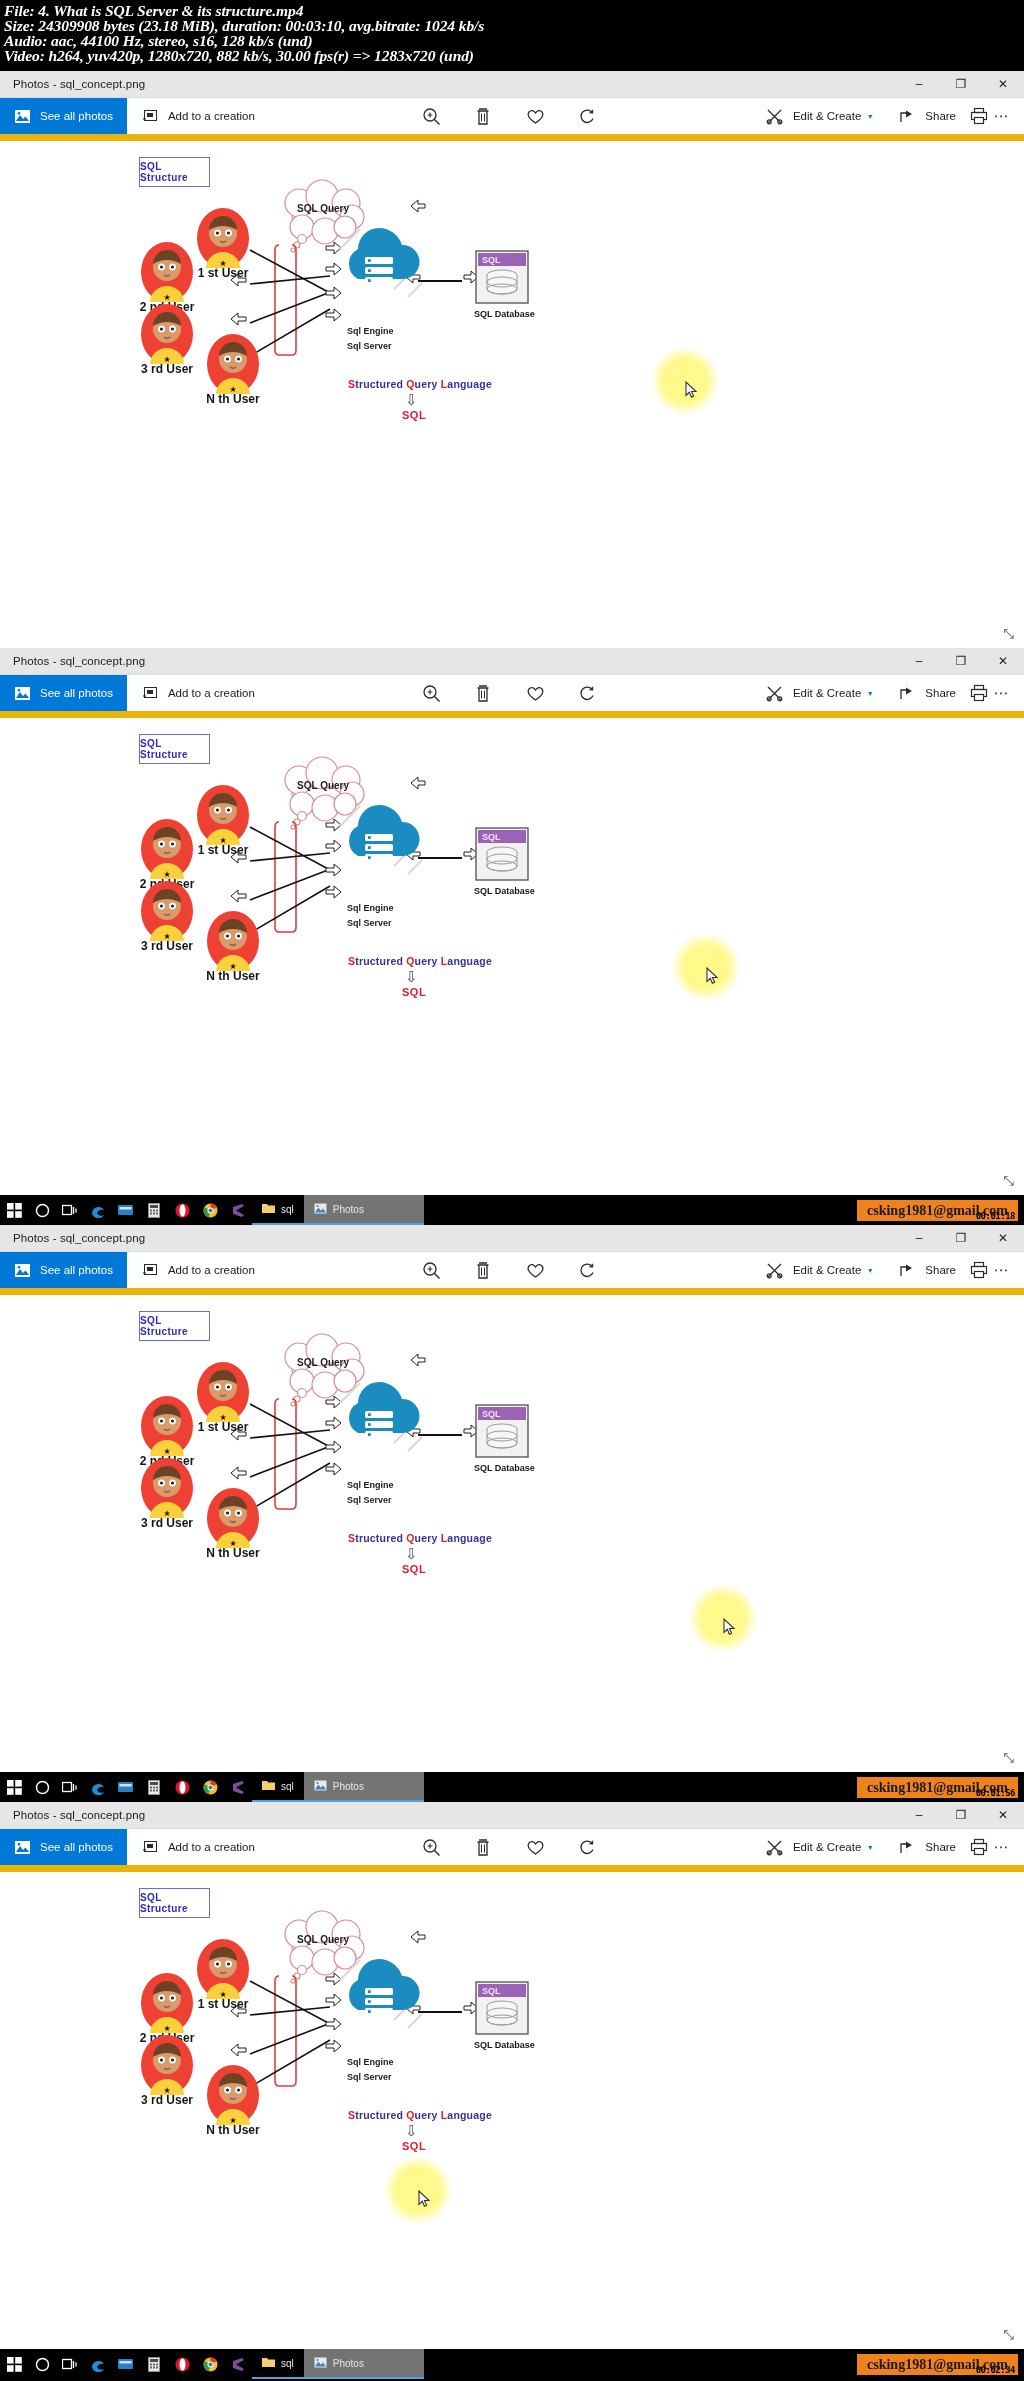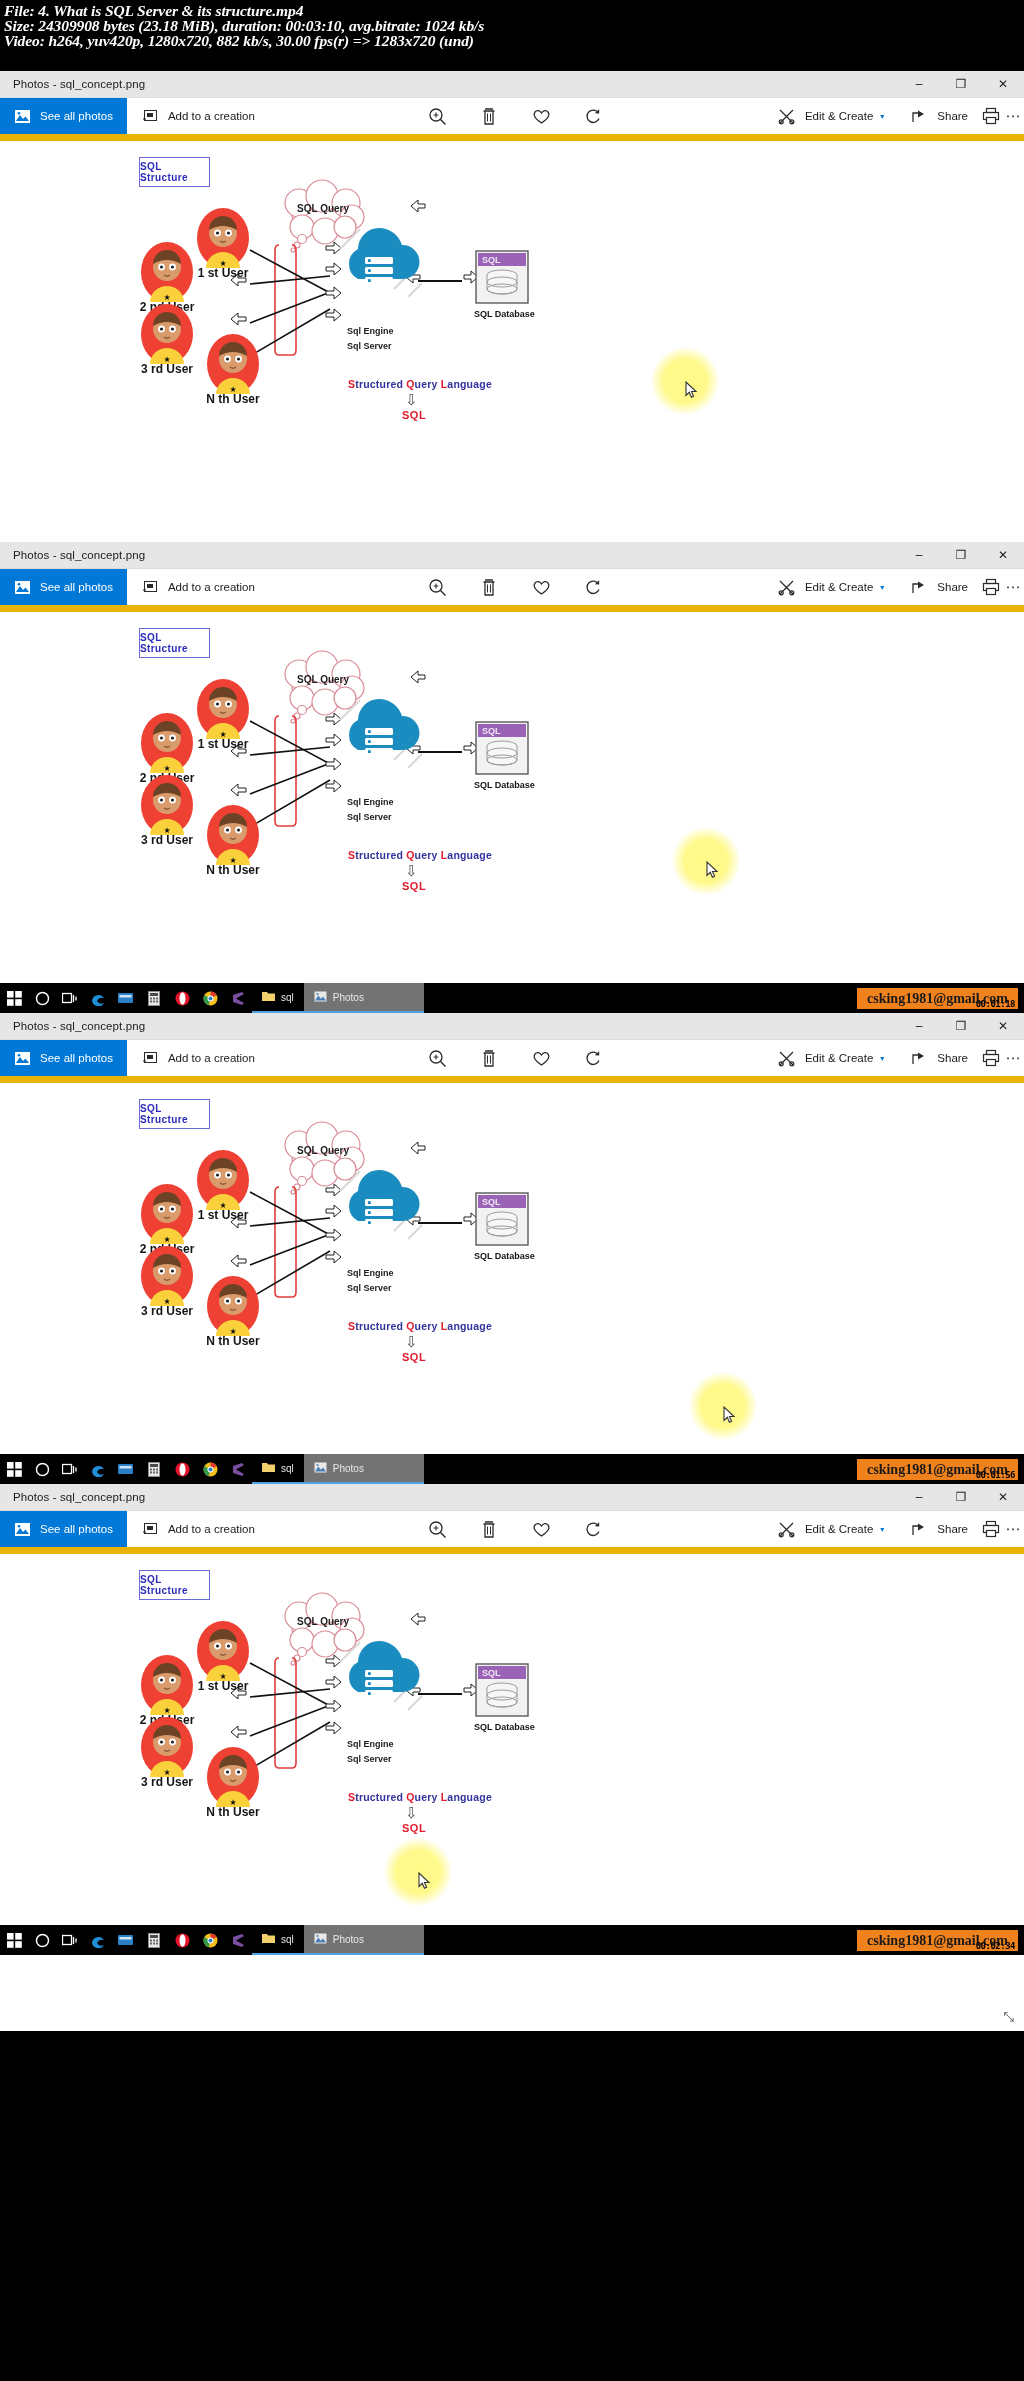--- a/index.html
+++ b/index.html
@@ -15,21 +15,21 @@
     background: #000; color: #fff;
     font-family: "Liberation Serif", serif;
     font-style: italic; font-weight: 700;
     font-size: 15.5px; line-height: 15px;
     padding: 3px 4px 2px 4px;
     height: 71px;
   }
   .meta-header div { white-space: nowrap; letter-spacing: -0.1px; }
 
   
-  .frame { position: relative; width: 1024px; height: 471px; background: #000; }
+  .frame { position: relative; width: 1024px; height: 577px; background: #000; }
   .frame .win {
     position: absolute; left: 0; top: 0;
     width: 1024px; height: 547px;
     background: #fff;
     display: flex; flex-direction: column;
   }
 
   
   .titlebar {
     height: 27px; background: #e6e6e6;
@@ -55,21 +55,21 @@
   .tb-seeall {
     background: #0078d7; color: #fff;
     display: flex; align-items: center; gap: 7px;
     padding: 0 14px 0 11px; font-size: 11.5px;
   }
   .tb-item {
     display: flex; align-items: center; gap: 7px;
     padding: 0 12px; font-size: 11.5px; color: #1b1b1b;
   }
   .tb-center { flex: 1; display: flex; align-items: center; justify-content: center; gap: 30px; }
-  .tb-right { display: flex; align-items: center; gap: 0; }
+  .tb-right { display: flex; align-items: center; gap: 0; padding-right: 12px; }
   .tb-ico {
     width: 22px; height: 22px; display: inline-flex;
     align-items: center; justify-content: center; color: #2b2b2b;
   }
   .caret { font-size: 8px; color: #0078d7; }
 
   
   .canvas { flex: 1; position: relative; background: #fff; overflow: hidden; }
 
   
@@ -143,20 +143,21 @@
     font-size: 9px; font-weight: 700; color: #000;
     letter-spacing: -.5px;
   }
 </style>
 </head>
 <body>
 
 <div class="meta-header">
   <div>File: 4. What is SQL Server &amp; its structure.mp4</div>
   <div>Size: 24309908 bytes (23.18 MiB), duration: 00:03:10, avg.bitrate: 1024 kb/s</div>
+  <div>Audio: aac, 44100 Hz, stereo, s16, 128 kb/s (und)</div>
   <div>Video: h264, yuv420p, 1280x720, 882 kb/s, 30.00 fps(r) =&gt; 1283x720 (und)</div>
 </div>
 
 <div id="frames-root">
   <div class="frame">
     <div class="win" style="height: 577px;">
 
       <div class="titlebar">
         <span class="tb-title">Photos - sql_concept.png</span>
         <span class="tb-spacer"></span>

